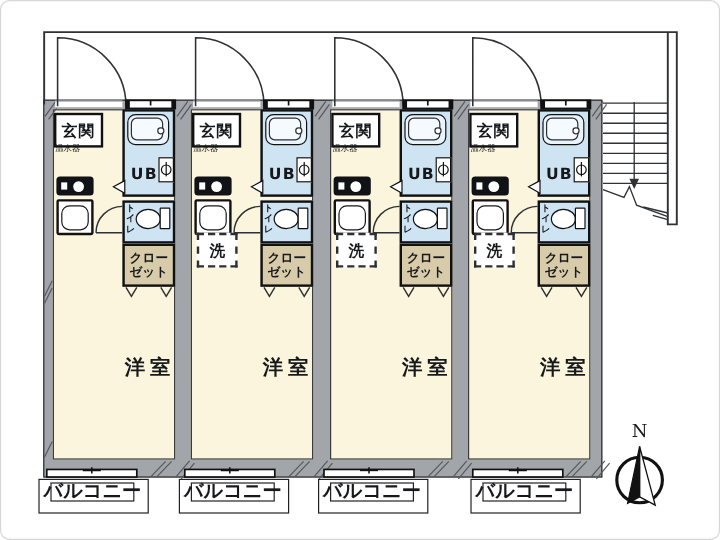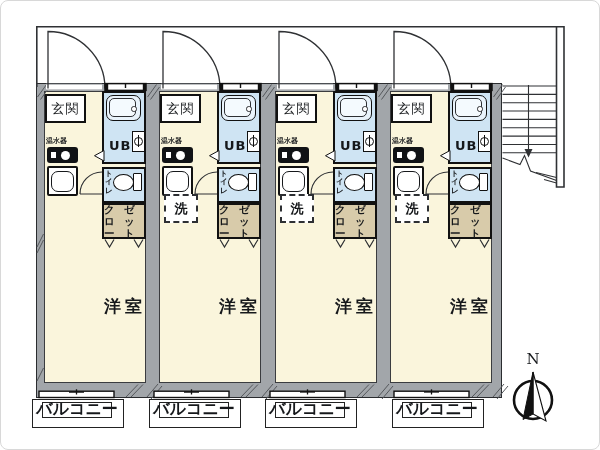--- a/index.html
+++ b/index.html
@@ -10,22 +10,22 @@
   }
   
   .block{
     position:absolute;left:35px;top:82px;width:466px;height:315px;
     background:var(--wall,#a2a6aa);border:1.6px solid #2a2c2f;box-sizing:border-box;
   }
   
   .unit{position:absolute;top:82px;width:102px;height:346px}
   .floor{position:absolute;left:0;top:8px;width:102px;height:292px;background:var(--floor,#faf5dc);border:1px solid #3a3c3f;box-sizing:border-box}
   .genkan{position:absolute;left:1px;top:11px;width:41px;height:29px;background:#fff;border:2px solid #111;box-sizing:border-box;
-    display:flex;align-items:center;justify-content:center;font-size:13px;font-weight:normal;letter-spacing:1px}
-  .onsuiki{position:absolute;left:2px;top:53px;font-size:7px;font-weight:bold;white-space:nowrap}
+    display:flex;align-items:center;justify-content:center;font-size:13px;font-weight:bold;letter-spacing:1px}
+  .onsuiki{position:absolute;left:2px;top:36px;font-size:7px;font-weight:normal;white-space:nowrap}
   .stove{position:absolute;left:3px;top:64px;width:31px;height:16px;background:#101215;border-radius:3px}
   .stove .ring{position:absolute;left:14px;top:3.5px;width:9px;height:9px;background:#fff;border-radius:50%}
   .stove .sq{position:absolute;left:4px;top:5px;width:5px;height:6px;background:#fff}
   .sink{position:absolute;left:3px;top:83px;width:31px;height:30px;background:#fff;border:2px solid #111;border-radius:2px;box-sizing:border-box}
   .sink .basin{position:absolute;left:2px;top:2.5px;width:21px;height:19px;border:1.5px solid #16181b;border-radius:7px}
   .washer{position:absolute;left:5px;top:111px;width:34px;height:29px;background:#fff;border:2px dashed #2d2f33;box-sizing:border-box;
     display:flex;align-items:center;justify-content:center;font-size:13px;font-weight:600}
   .wet{background:var(--wet,#cfe4f3);border:2px solid #111;box-sizing:border-box;position:absolute}
   .ub{left:58px;top:8px;width:44px;height:73px}
   .tub{position:absolute;left:2px;top:2px;width:35px;height:26px;background:#e9f3fb;border:1.6px solid #111;border-radius:7px;box-sizing:border-box}
@@ -33,21 +33,21 @@
   .tub .drain{position:absolute;right:3.5px;top:10px;width:3.5px;height:3.5px;border:1px solid #2d2f33;border-radius:50%;background:#fff}
   .ub-label{position:absolute;left:5px;top:45px;font-size:13px;font-weight:600;letter-spacing:1px}
   .heater{position:absolute;left:28px;top:38px;width:13px;height:21px;background:#fff;border:1.5px solid #111;box-sizing:border-box}
   .heater .c{position:absolute;left:1px;top:5px;width:7px;height:7px;border:1.3px solid #111;border-radius:50%}
   .heater .vline{position:absolute;left:4.6px;top:3px;width:1.4px;height:12px;background:#111}
   .toilet-room{left:58px;top:84px;width:44px;height:36px}
   .toilet-label{position:absolute;left:1px;top:1px;width:9px;font-size:7.5px;line-height:1.1;font-weight:600;word-break:break-all}
   .bowl{position:absolute;left:9px;top:4.5px;width:21px;height:17px;background:#fff;border:1.4px solid #111;border-radius:50%;box-sizing:border-box}
   .tank{position:absolute;left:29px;top:4px;width:9px;height:18px;background:#fff;border:1.4px solid #111;border-radius:1px;box-sizing:border-box}
   .closet{position:absolute;left:58px;top:120px;width:44px;height:36px;background:var(--closet,#d8cbaa);border:2px solid #111;box-sizing:border-box;
-    display:flex;flex-direction:row;align-items:center;justify-content:center;font-size:10.5px;line-height:1.15;font-weight:600}
+    display:flex;flex-direction:column;align-items:center;justify-content:center;font-size:10.5px;line-height:1.15;font-weight:600}
   .room-label{position:absolute;left:0;top:212px;width:102px;text-align:right;font-size:17px;font-weight:bold;letter-spacing:4px}
   .balcony{position:absolute;top:316px;width:92px;height:29px;background:#fff;border:1.6px solid #222;box-sizing:border-box}
   .balcony-label{position:absolute;left:9px;top:1.5px;width:70px;height:16px;background:#fff;border:1.6px solid #222;box-sizing:border-box;
     display:flex;align-items:center;justify-content:center;font-size:16px;font-weight:600;white-space:nowrap}
   .overlay{position:absolute;left:0;top:0;width:600px;height:450px;z-index:5;pointer-events:none}
   .north{position:absolute;left:522px;top:349px;width:20px;text-align:center;font-size:15px;font-weight:500;
     font-family:"DejaVu Serif","Liberation Serif",serif;z-index:6}
 </style>
 </head>
 <body>

